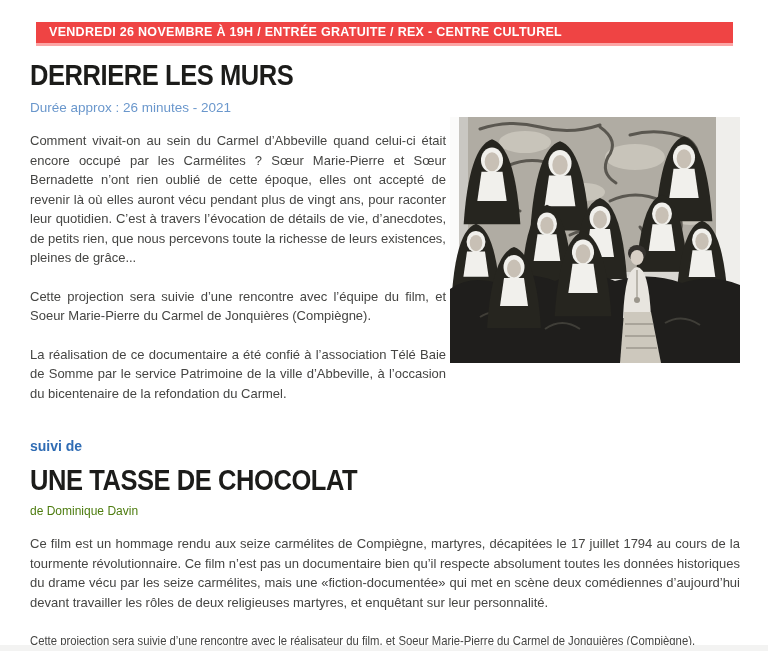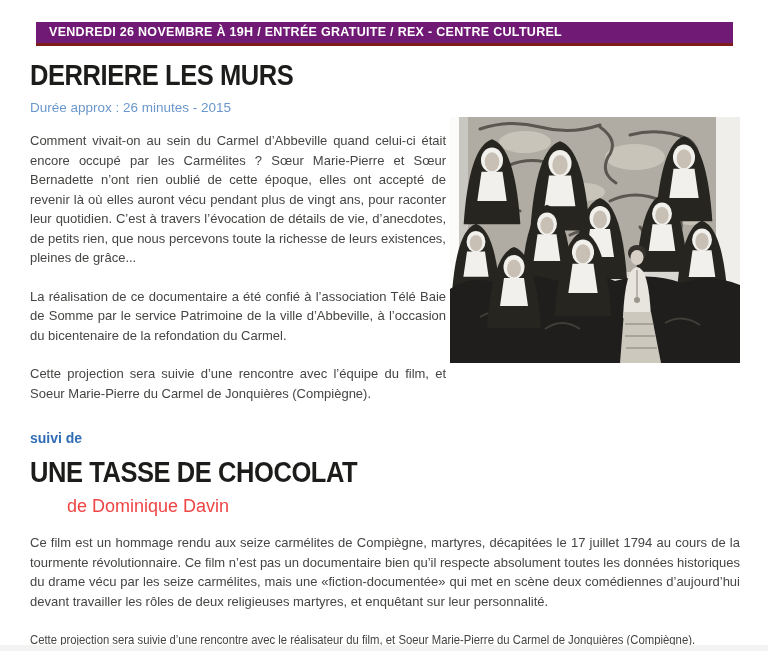--- a/index.html
+++ b/index.html
@@ -9,22 +9,22 @@
     font-family: "Liberation Sans", sans-serif;
     position: relative;
     overflow: hidden;
   }
   .wrapper { padding: 22px 28px 0 30px; }
 
   .banner {
     margin-left: 6px;
     width: 684px;
     height: 21px;
-    background: #701a75;
-    border-bottom: 3px solid #7f1d1d;
+    background: #ef4444;
+    border-bottom: 3px solid #fca5a5;
     color: #ffffff;
     font-weight: bold;
     font-size: 12.5px;
     line-height: 21px;
     padding-left: 13px;
     letter-spacing: 0.3px;
   }
 
   .film-title {
     margin: 13px 0 0 0;
@@ -56,31 +56,30 @@
   }
   .photo {
     margin-left: 4px;
     margin-top: -14px;
     width: 290px;
     height: 246px;
     flex: 0 0 auto;
   }
 
   .suivi {
-    margin-top: 8px;
+    margin-top: 16px;
     color: #2f6cb4;
     font-weight: bold;
     font-size: 14px;
   }
 
   .byline {
     margin-top: 7px;
-    color: #ef4444;
-    font-size: 18px;
-    margin-left: 37px;
+    color: #4d7c0f;
+    font-size: 12px;
   }
 
   .wide { margin-top: 16px; }
   .wide p.last-note {
     margin-top: 8px;
     white-space: nowrap;
     transform: scaleX(0.87);
     transform-origin: left center;
     text-align: left;
   }
@@ -97,28 +96,28 @@
 
 <div class="wrapper">
 
   <div class="banner">
     <span>VENDREDI 26 NOVEMBRE À 19H / ENTRÉE GRATUITE / REX - CENTRE CULTUREL</span>
   </div>
 
   <h1 class="film-title">DERRIERE LES MURS</h1>
 
   <div class="meta">
-    <div>Durée approx : 26 minutes - 2015</div>
+    <div>Durée approx : 26 minutes - 2021</div>
   </div>
 
   <div class="cols">
     <div class="textcol">
       <p>Comment vivait-on au sein du Carmel d’Abbeville quand celui-ci était encore occupé par les Carmélites ? Sœur Marie-Pierre et Sœur Bernadette n’ont rien oublié de cette époque, elles ont accepté de revenir là où elles auront vécu pendant plus de vingt ans, pour raconter leur quotidien.  C’est à travers l’évocation de détails de vie, d’anecdotes, de petits rien, que nous percevons toute la richesse de leurs existences, pleines de grâce...</p>
+      <p>Cette projection sera suivie d’une rencontre avec l’équipe du film, et Soeur Marie-Pierre du Carmel de Jonquières (Compiègne).</p>
       <p>La réalisation de ce documentaire a été confié à l’association Télé Baie de Somme par le service Patrimoine de la ville d’Abbeville, à l’occasion du bicentenaire de la refondation du Carmel.</p>
-      <p>Cette projection sera suivie d’une rencontre avec l’équipe du film, et Soeur Marie-Pierre du Carmel de Jonquières (Compiègne).</p>
     </div>
 
     <figure class="photo" style="margin:0; margin-left:4px; margin-top:-14px;">
       <svg width="290" height="246" viewBox="0 0 290 246" aria-hidden="true">
 
         <rect width="290" height="246" fill="#d9d7d2"></rect>
 
         <rect x="18" y="0" width="248" height="155" fill="#b0aca3"></rect>
         <g fill="#c8c4ba">
           <ellipse cx="75" cy="25" rx="26" ry="11"></ellipse>

